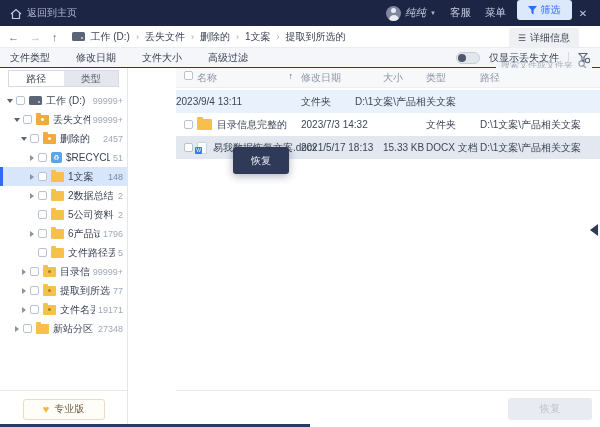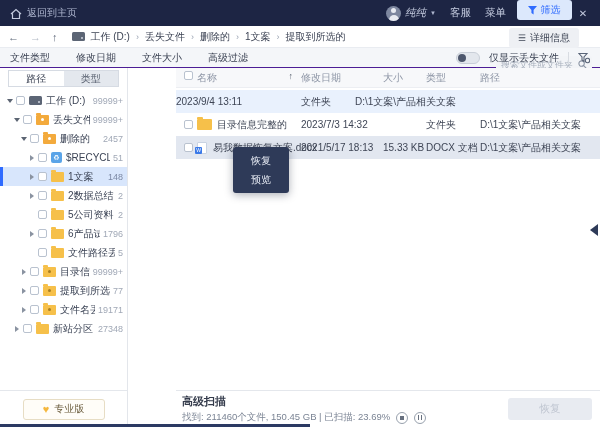--- a/index.html
+++ b/index.html
@@ -385,41 +385,25 @@
             <span>易我数据恢复文案.docx</span>
           </div>
           <div class="col-date">2021/5/17 18:13</div>
           <div class="col-size">15.33 KB</div>
           <div class="col-type">DOCX 文档</div>
           <div class="col-path">D:\1文案\产品相关文案</div>
         </div>
 
         <div class="ctxmenu">
           <div class="ctxitem">恢复</div>
-          <div class="ctxitem">预览</div>
         </div>
 
         <div class="collapse"></div>
       </div>
 
       <div class="status">
-        <div class="s-text">
-          <div class="s-title">高级扫描</div>
-          <div class="s-inforow">
-            <span class="s-info">找到: 211460个文件, 150.45 GB | 已扫描: 23.69%</span>
-            <span class="cbtn">
-                <span class="sq"></span>
-              </span>
-            <span class="cbtn">
-                <span class="pbars">
-                  <span></span>
-                  <span></span>
-                </span>
-              </span>
-          </div>
-        </div>
         <button class="btn-recover">恢复</button>
       </div>
     </div>
   </div>
 
   <div class="progress"></div>
 </div>
 
 </body></html>

